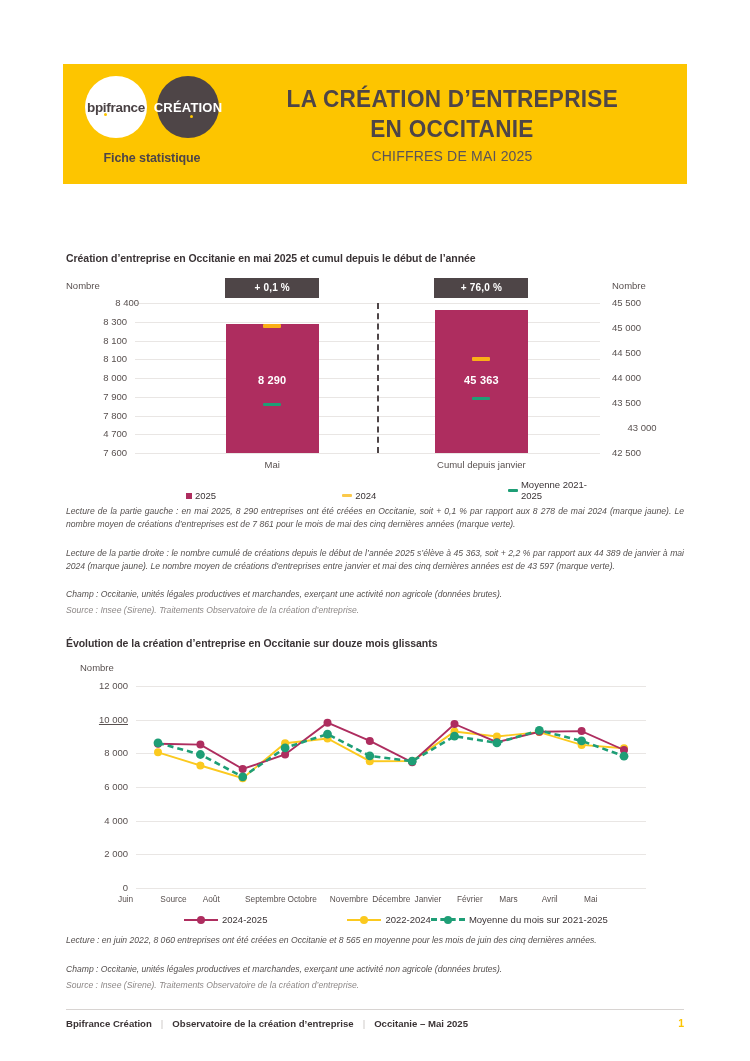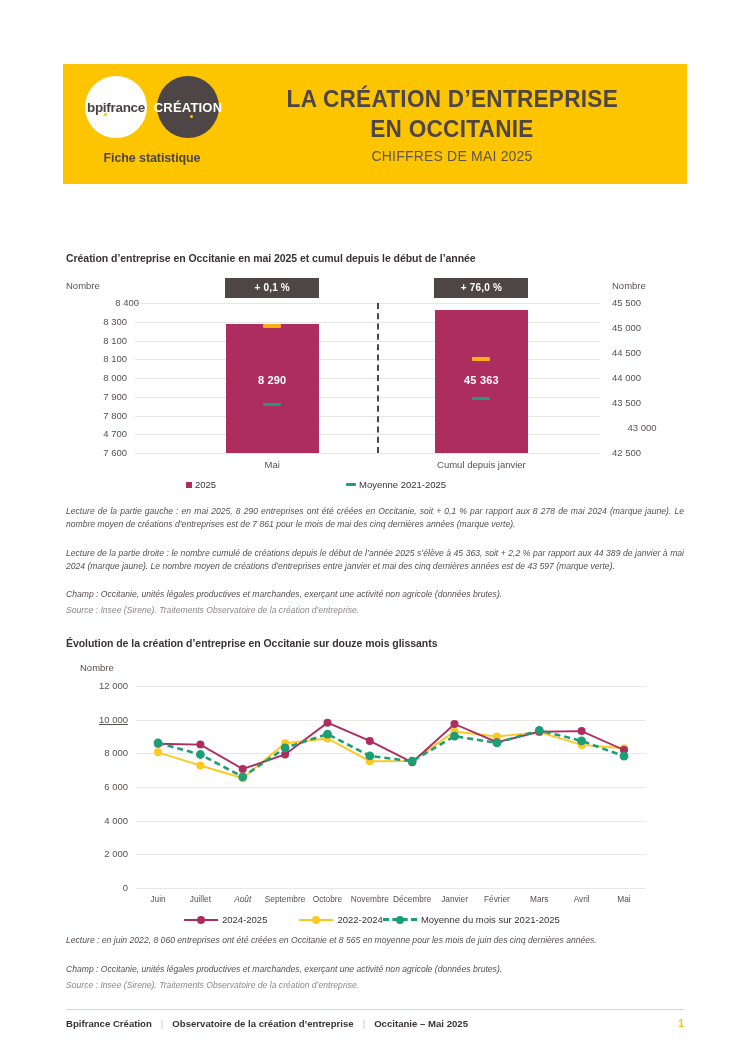--- a/index.html
+++ b/index.html
@@ -247,21 +247,21 @@
     position: absolute;
     font-size: 9.5px;
     color: #58504f;
     text-align: right;
     white-space: nowrap;
   }
   .c2-xtick {
     position: absolute;
     font-size: 8.3px;
     color: #58504f;
-    text-align: center;
+    text-align: left;
     white-space: nowrap;
   }
   .c2-legend {
     position: absolute;
     display: flex;
     align-items: center;
     font-size: 9.5px;
     color: #3a3335;
   }
   .lg2 { display: flex; align-items: center; gap: 4px; }
@@ -383,20 +383,24 @@
       <div class="c1-divider" style="left: 241.8px; top: 0px; height: 150px;"></div>
     </div>
 <div class="c1-badge" style="left: 159.175px; top: 0px; width: 94px;">+ 0,1 %</div>
     <div class="c1-catlabel" style="left: 126.175px; top: 181px; width: 160px;">Mai</div>
     <div class="c1-badge" style="left: 368.425px; top: 0px; width: 94px;">+ 76,0 %</div>
     <div class="c1-catlabel" style="left: 335.425px; top: 181px; width: 160px;">Cumul depuis janvier</div>
     <div class="c1-legend" style="left: 120px; top: 201px; width: 420px; align-items: flex-end;">
       <div class="lg-item" style="width: 160px;">
         <span class="lg-sq"></span>
         <span>2025</span>
+      </div>
+      <div class="lg-item" style="width: 170px;">
+        <span class="lg-dash yellow"></span>
+        <span>2024</span>
       </div>
       <div class="lg-item" style="width: auto;">
         <span class="lg-dash green"></span>
         <span>Moyenne 2021-2025</span>
       </div>
     </div>
   </div>
 
 <div class="para" style="top:505px;">Lecture de la partie gauche : en mai 2025, 8 290 entreprises ont été créées en Occitanie, soit + 0,1 % par rapport aux 8 278 de mai 2024 (marque jaune). Le nombre moyen de créations d’entreprises est de 7 861 pour le mois de mai des cinq dernières années (marque verte).</div>
 <div class="para" style="top:547px;">Lecture de la partie droite : le nombre cumulé de créations depuis le début de l’année 2025 s’élève à 45 363, soit + 2,2 % par rapport aux 44 389 de janvier à mai 2024 (marque jaune). Le nombre moyen de créations d’entreprises entre janvier et mai des cinq dernières années est de 43 597 (marque verte).</div>
@@ -458,33 +462,33 @@
         <circle cx="233.8" cy="69.9" r="4.4" fill="#1E9E76"></circle>
         <circle cx="276.2" cy="75.2" r="4.4" fill="#1E9E76"></circle>
         <circle cx="318.5" cy="50.2" r="4.4" fill="#1E9E76"></circle>
         <circle cx="360.9" cy="56.9" r="4.4" fill="#1E9E76"></circle>
         <circle cx="403.3" cy="44.4" r="4.4" fill="#1E9E76"></circle>
         <circle cx="445.6" cy="54.9" r="4.4" fill="#1E9E76"></circle>
         <circle cx="488.0" cy="70.2" r="4.4" fill="#1E9E76"></circle>
       </svg>
     </div>
 <div class="c2-xtick" style="left: 52px; top: 234px; width: 80px;">Juin</div>
-    <div class="c2-xtick" style="left: 94.3636px; top: 234px; width: 80px;">Juillet</div>
-    <div class="c2-xtick" style="left: 136.727px; top: 234px; width: 80px; font-style: italic;">Août</div>
+    <div class="c2-xtick" style="left: 94.3636px; top: 234px; width: 80px;">Source</div>
+    <div class="c2-xtick" style="left: 136.727px; top: 234px; width: 80px;">Août</div>
     <div class="c2-xtick" style="left: 179.091px; top: 234px; width: 80px;">Septembre</div>
     <div class="c2-xtick" style="left: 221.455px; top: 234px; width: 80px;">Octobre</div>
     <div class="c2-xtick" style="left: 263.818px; top: 234px; width: 80px;">Novembre</div>
     <div class="c2-xtick" style="left: 306.182px; top: 234px; width: 80px;">Décembre</div>
     <div class="c2-xtick" style="left: 348.545px; top: 234px; width: 80px;">Janvier</div>
     <div class="c2-xtick" style="left: 390.909px; top: 234px; width: 80px;">Février</div>
     <div class="c2-xtick" style="left: 433.273px; top: 234px; width: 80px;">Mars</div>
     <div class="c2-xtick" style="left: 475.636px; top: 234px; width: 80px;">Avril</div>
     <div class="c2-xtick" style="left: 518px; top: 234px; width: 80px;">Mai</div>
     <div class="c2-legend" style="left: 118px; top: 254px; width: 470px;">
-      <div class="lg2" style="margin-right: 32px;">
+      <div class="lg2" style="margin-right: 80px;">
         <span class="lg2-line">
           <span class="bar" style="background: rgb(174, 45, 95);"></span>
           <span class="dot" style="background: rgb(174, 45, 95);"></span>
         </span>
         <span>2024-2025</span>
       </div>
       <div class="lg2" style="">
         <span class="lg2-line">
           <span class="bar" style="background: rgb(251, 201, 31);"></span>
           <span class="dot" style="background: rgb(251, 201, 31);"></span>

